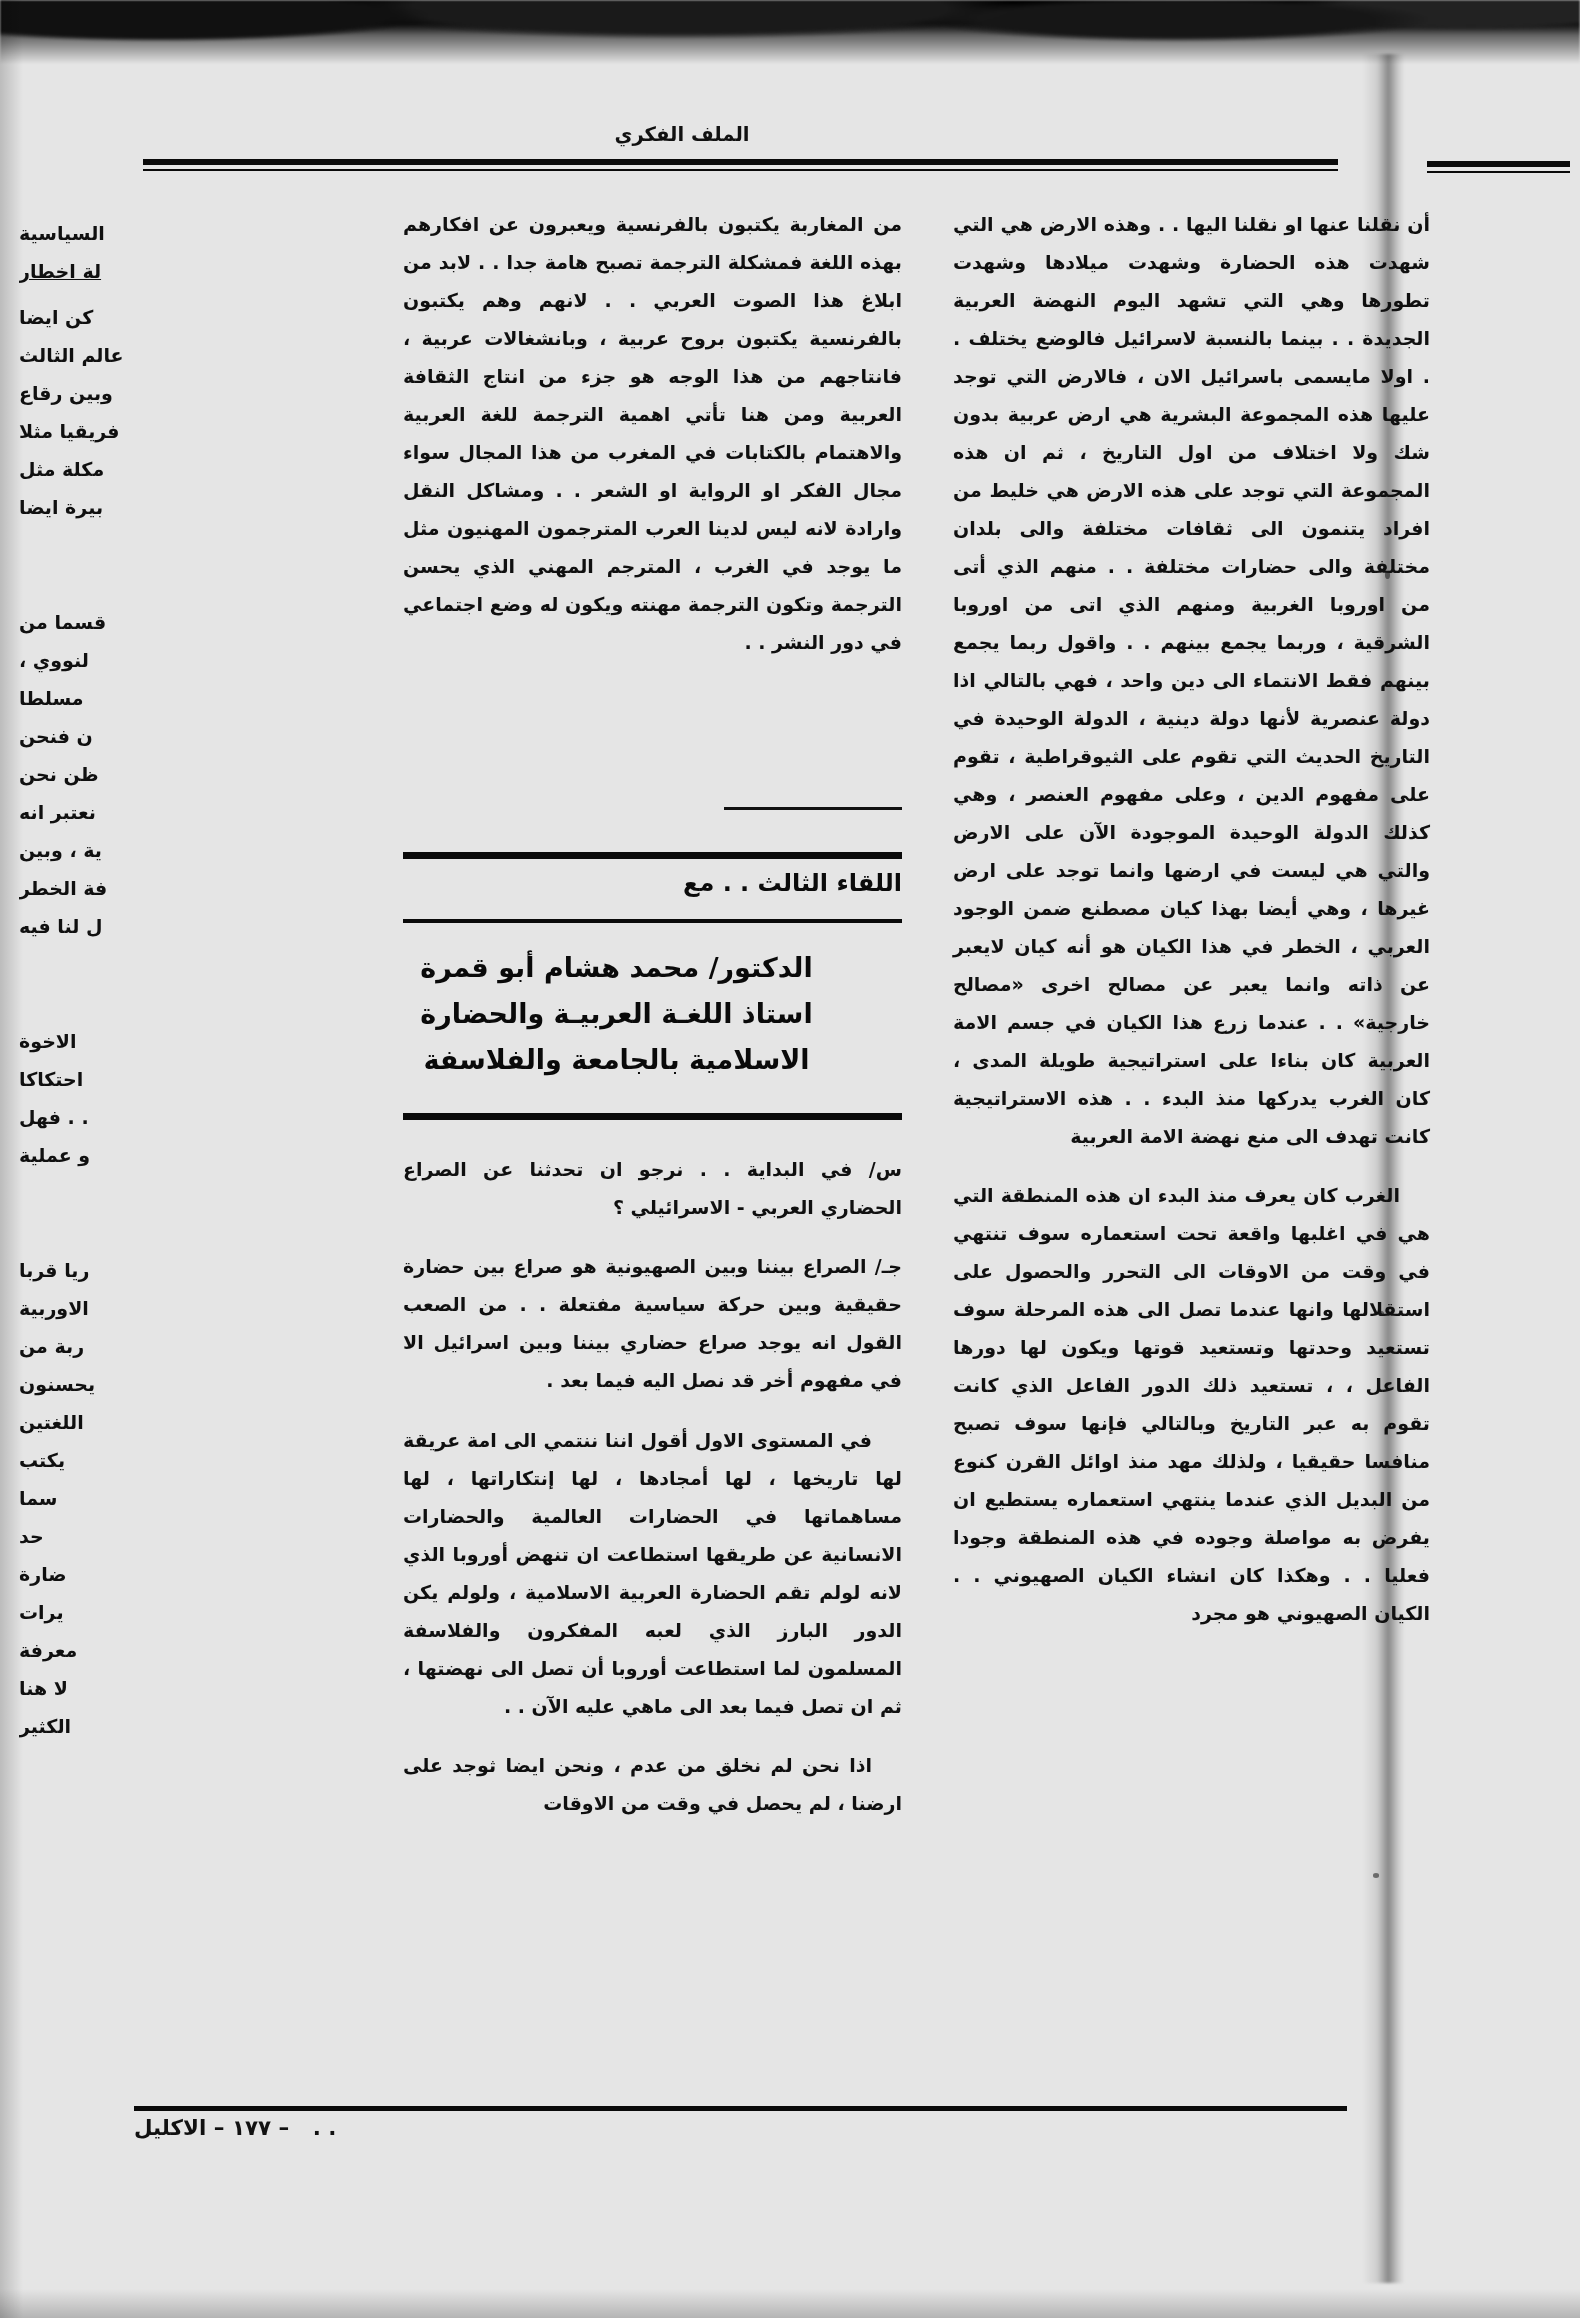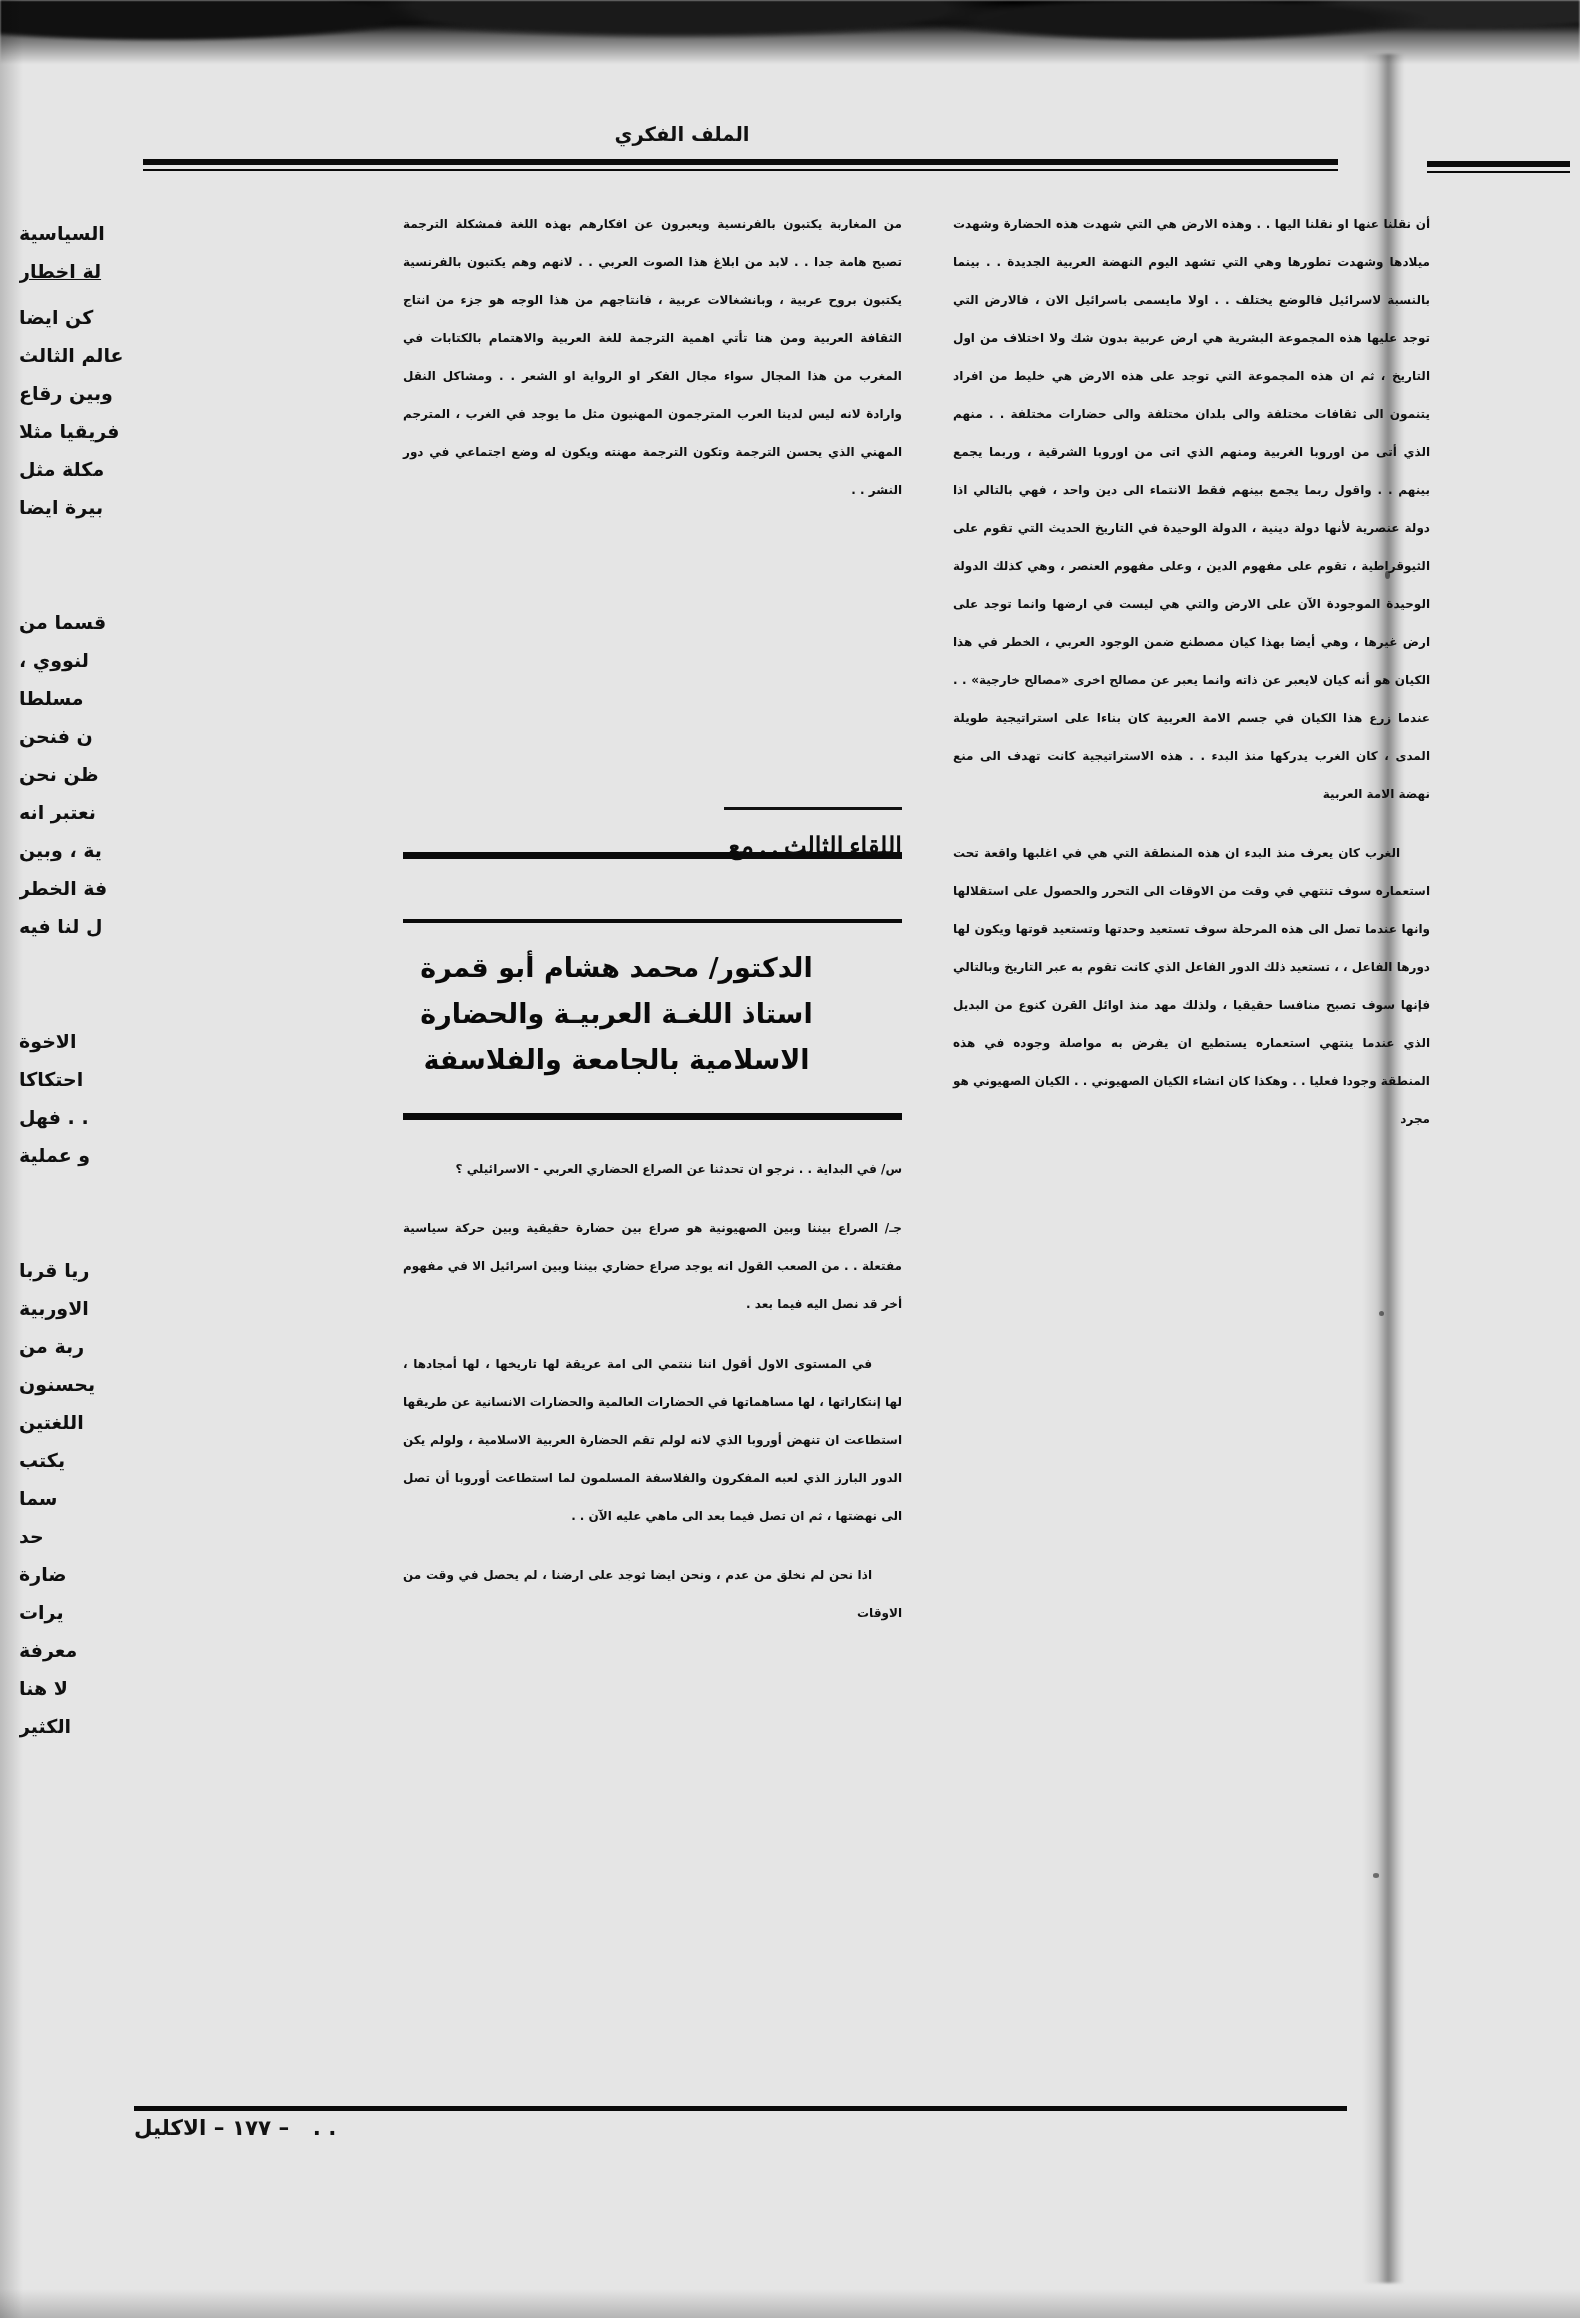--- a/index.html
+++ b/index.html
@@ -83,21 +83,21 @@
     height: 2.7px;
     background: #0a0a0a;
     margin-top: 3.6px;
   }
 
   
   .col {
     position: absolute;
     color: #101010;
     font-family: "DejaVu Sans", sans-serif;
-    font-size: 12px;
+    font-size: 19px;
     line-height: 38px;
     text-align: justify;
     text-justify: inter-word;
     font-weight: 600;
   }
   .col p {
     margin: 0 0 21.4px 0;
     text-indent: 30px;
   }
   .col p.noindent {
@@ -222,21 +222,21 @@
     <p>الغرب كان يعرف منذ البدء ان هذه المنطقة التي هي في اغلبها واقعة تحت استعماره سوف تنتهي في وقت من الاوقات الى التحرر والحصول على استقلالها وانها عندما تصل الى هذه المرحلة سوف تستعيد وحدتها وتستعيد قوتها ويكون لها دورها الفاعل ، ، تستعيد ذلك الدور الفاعل الذي كانت تقوم به عبر التاريخ وبالتالي فإنها سوف تصبح منافسا حقيقيا ، ولذلك مهد منذ اوائل القرن كنوع من البديل الذي عندما ينتهي استعماره يستطيع ان يفرض به مواصلة وجوده في هذه المنطقة وجودا فعليا . . وهكذا كان انشاء الكيان الصهيوني . . الكيان الصهيوني هو مجرد</p>
   </div>
 
   <div class="col" id="col-middle" style="height:553px;">
     <p class="noindent">من المغاربة يكتبون بالفرنسية ويعبرون عن افكارهم بهذه اللغة فمشكلة الترجمة تصبح هامة جدا . . لابد من ابلاغ هذا الصوت العربي . . لانهم وهم يكتبون بالفرنسية يكتبون بروح عربية ، وبانشغالات عربية ، فانتاجهم من هذا الوجه هو جزء من انتاج الثقافة العربية ومن هنا تأتي اهمية الترجمة للغة العربية والاهتمام بالكتابات في المغرب من هذا المجال سواء مجال الفكر او الرواية او الشعر . . ومشاكل النقل وارادة لانه ليس لدينا العرب المترجمون المهنيون مثل ما يوجد في الغرب ، المترجم المهني الذي يحسن الترجمة وتكون الترجمة مهنته ويكون له وضع اجتماعي في دور النشر . .</p>
   </div>
 
   <div class="sep-rule-short" style="top:807px; right:678px; width:178px; height:2.7px;"></div>
 
   <div class="rule-heavy" style="top:852px; right:678px; width:499px;"></div>
-  <div class="meeting-heading" style="top:832px; right:678px; width:499px;font-family:Liberation Serif, serif;">اللقاء الثالث . . مع</div>
+  <div class="meeting-heading" style="top:869px; right:678px; width:499px;">اللقاء الثالث . . مع</div>
   <div class="rule-heavy" style="top:919px; right:678px; width:499px; height:3.6px;"></div>
 
   <div class="interview-title" style="top:945px; right:714px; width:499px;">
     <div>الدكتور/ محمد هشام أبو قمرة</div>
     <div>استاذ اللغـة العربيـة والحضارة</div>
     <div>الاسلامية بالجامعة والفلاسفة</div>
   </div>
 
   <div class="rule-heavy" style="top:1113px; right:678px; width:499px;"></div>
 

